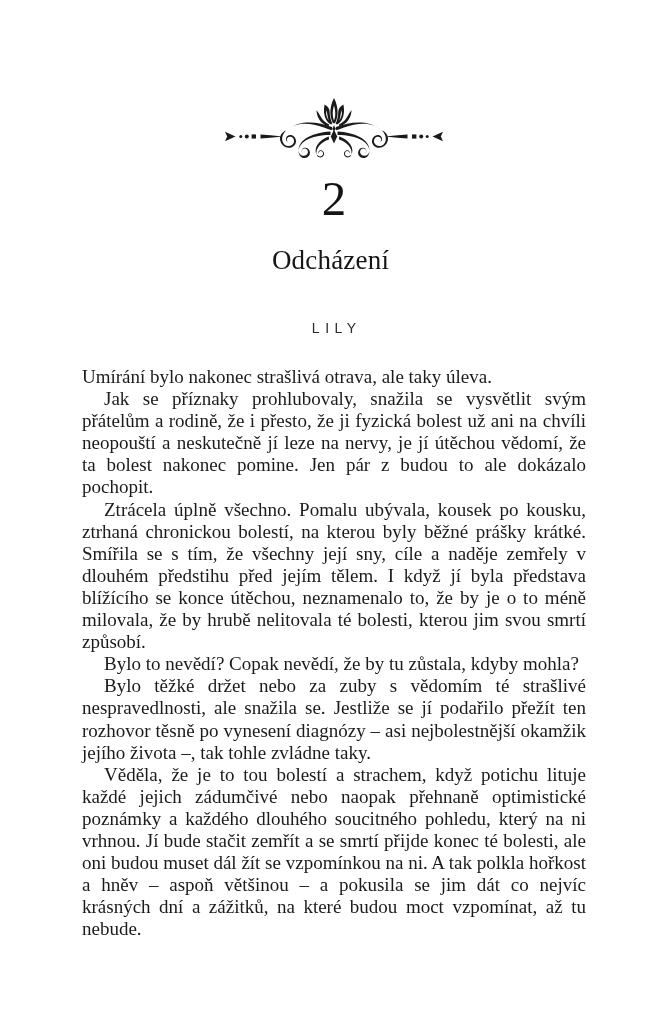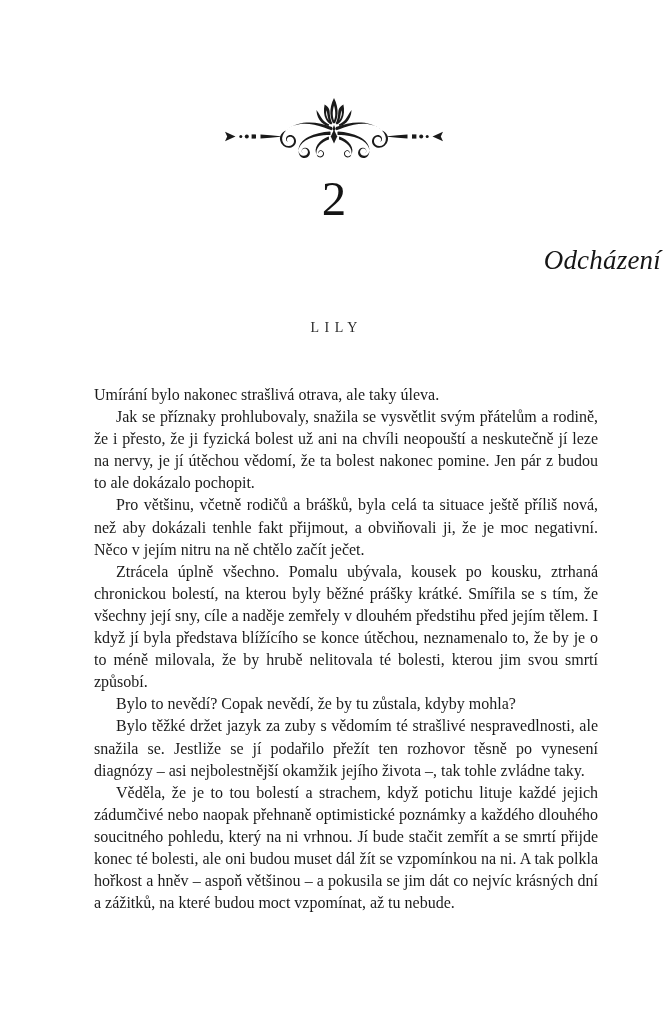--- a/index.html
+++ b/index.html
@@ -53,58 +53,56 @@
     color: #141414;
     letter-spacing: 0;
   }
 
   
   .chapter-title {
     position: absolute;
     top: 246px;
     left: 0;
     width: 661px;
-    text-align: right;
+    text-align: center;
     font-family: "Liberation Serif", "DejaVu Serif", serif;
-    font-style: italic;
     font-size: 27px;
     line-height: 1.1;
     font-weight: 400;
     color: #161616;
     letter-spacing: 0.2px;
   }
 
   
   .pov-heading {
     position: absolute;
     top: 320px;
     left: 0;
     width: 668px;
     text-align: center;
-    font-family: Liberation Serif, serif;
+    font-family: Liberation Sans, sans-serif;
     font-size: 14px;
     font-weight: 400;
     color: #2a2a2a;
     letter-spacing: 5.5px;
     text-indent: 5.5px;
   }
 
   
   .body-text {
     position: absolute;
-    top: 384px;
+    top: 366px;
     left: 82px;
     width: 504px;
-    font-size: 16px;
+    font-size: 19px;
     line-height: 22.1px;
     text-align: justify;
     text-justify: inter-word;
     hyphens: none;
     color: #1b1b1b;
-    margin-left: 12px;
   }
   .body-text p {
     margin: 0;
     text-indent: 22px;
   }
   .body-text p.no-indent {
     text-indent: 0;
   }
 </style>
 </head>
@@ -297,20 +295,19 @@
 
   <div class="chapter-number">2</div>
 
   <div class="chapter-title">Odcházení</div>
 
   <div class="pov-heading">LILY</div>
 
   <div class="body-text">
     <p class="no-indent">Umírání bylo nakonec strašlivá otrava, ale taky úleva.</p>
     <p>Jak se příznaky prohlubovaly, snažila se vysvětlit svým přátelům a rodině, že i přesto, že ji fyzická bolest už ani na chvíli neopouští a neskutečně jí leze na nervy, je jí útěchou vědomí, že ta bolest nakonec pomine. Jen pár z budou to ale dokázalo pochopit.</p>
-    <p>Pro většinu, včetně rodičů a brášků, byla celá ta situace ještě příliš nová, než aby dokázali tenhle fakt přijmout, a obviňovali ji, že je moc negativní. Něco v jejím nitru na ně chtělo začít ječet.</p>
     <p>Ztrácela úplně všechno. Pomalu ubývala, kousek po kousku, ztrhaná chronickou bolestí, na kterou byly běžné prášky krátké. Smířila se s tím, že všechny její sny, cíle a naděje zemřely v dlouhém předstihu před jejím tělem. I když jí byla představa blížícího se konce útěchou, neznamenalo to, že by je o to méně milovala, že by hrubě nelitovala té bolesti, kterou jim svou smrtí způsobí.</p>
     <p>Bylo to nevědí? Copak nevědí, že by tu zůstala, kdyby mohla?</p>
-    <p>Bylo těžké držet jazyk za zuby s vědomím té strašlivé nespravedlnosti, ale snažila se. Jestliže se jí podařilo přežít ten rozhovor těsně po vynesení diagnózy – asi nejbolestnější okamžik jejího života –, tak tohle zvládne taky.</p>
+    <p>Bylo těžké držet nebo za zuby s vědomím té strašlivé nespravedlnosti, ale snažila se. Jestliže se jí podařilo přežít ten rozhovor těsně po vynesení diagnózy – asi nejbolestnější okamžik jejího života –, tak tohle zvládne taky.</p>
     <p>Věděla, že je to tou bolestí a strachem, když potichu lituje každé jejich zádumčivé nebo naopak přehnaně optimistické poznámky a každého dlouhého soucitného pohledu, který na ni vrhnou. Jí bude stačit zemřít a se smrtí přijde konec té bolesti, ale oni budou muset dál žít se vzpomínkou na ni. A tak polkla hořkost a hněv – aspoň většinou – a pokusila se jim dát co nejvíc krásných dní a zážitků, na které budou moct vzpomínat, až tu nebude.</p>
   </div>
 
 </div>
 
 </body></html>

